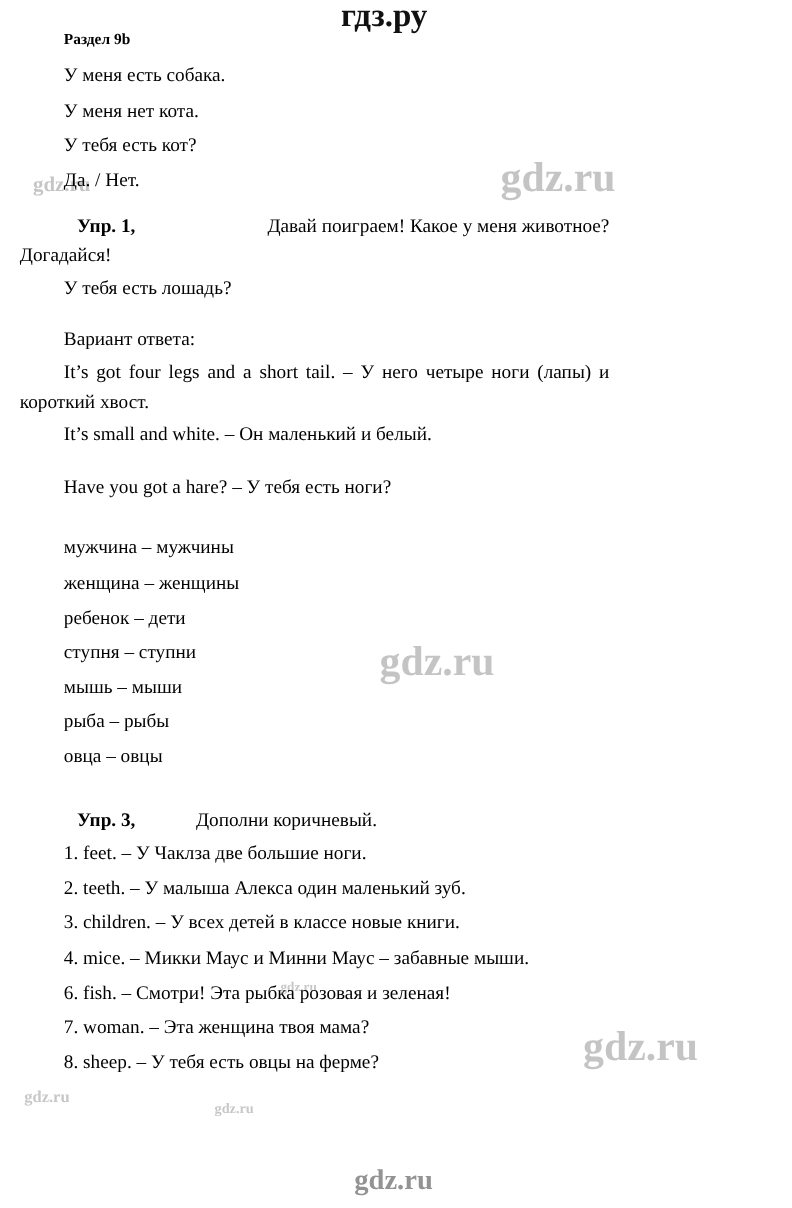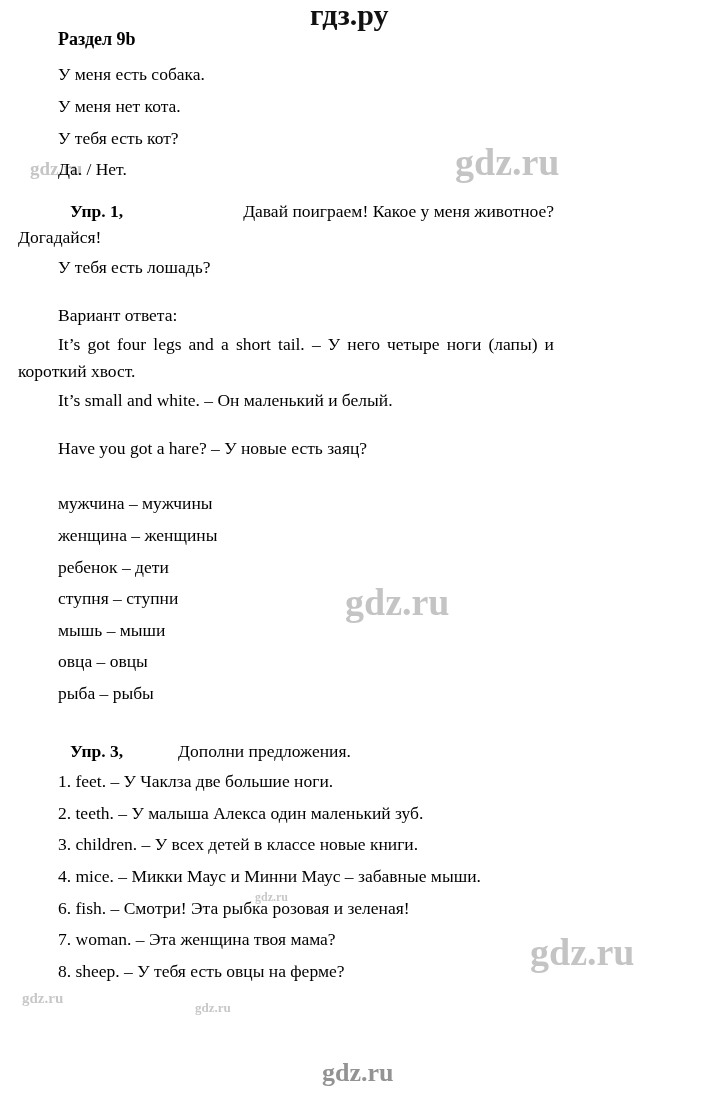--- a/index.html
+++ b/index.html
@@ -61,21 +61,21 @@
   .content {
     position: relative;
     z-index: 2;
     padding-top: 26px;
     font-size: 17.5px;
     line-height: 1.52;
   }
 
   .section-title {
     font-weight: bold;
-    font-size: 18px;
+    font-size: 14px;
     margin: 0 0 8px 40px;
   }
 
   p.line {
     margin: 0 0 3px 0;
     text-indent: 40px;
   }
 
   p.just {
     margin: 0 0 3px 0;
@@ -143,38 +143,38 @@
     <p class="line">У тебя есть лошадь?</p>
 
     <div class="gap-m"></div>
 
     <p class="line">Вариант ответа:</p>
     <p class="just">It’s got four legs and a short tail. – У него четыре ноги (лапы) и короткий хвост.</p>
     <p class="line">It’s small and white. – Он маленький и белый.</p>
 
     <div class="gap-m"></div>
 
-    <p class="line">Have you got a hare? – У новые есть заяц?</p>
+    <p class="line">Have you got a hare? – У тебя есть ноги?</p>
 
     <div class="gap-l"></div>
 
 
     <div class="list">
       <p>мужчина – мужчины</p>
       <p>женщина – женщины</p>
       <p>ребенок – дети</p>
       <p>ступня – ступни</p>
       <p>мышь – мыши</p>
+      <p>рыба – рыбы</p>
       <p>овца – овцы</p>
-      <p>рыба – рыбы</p>
     </div>
 
     <div class="gap-l"></div>
 
-    <p class="task-head"><span class="ex-label">Упр. 3,</span><span class="task-gap-3"></span><span>Дополни предложения.</span></p>
+    <p class="task-head"><span class="ex-label">Упр. 3,</span><span class="task-gap-3"></span><span>Дополни коричневый.</span></p>
 
     <div class="numbered">
       <p>1. feet. – У Чаклза две большие ноги.</p>
       <p>2. teeth. – У малыша Алекса один маленький зуб.</p>
       <p>3. children. – У всех детей в классе новые книги.</p>
       <p>4. mice. – Микки Маус и Минни Маус – забавные мыши.</p>
       <p>6. fish. – Смотри! Эта рыбка розовая и зеленая!</p>
       <p>7. woman. – Эта женщина твоя мама?</p>
       <p>8. sheep. – У тебя есть овцы на ферме?</p>
     </div>

